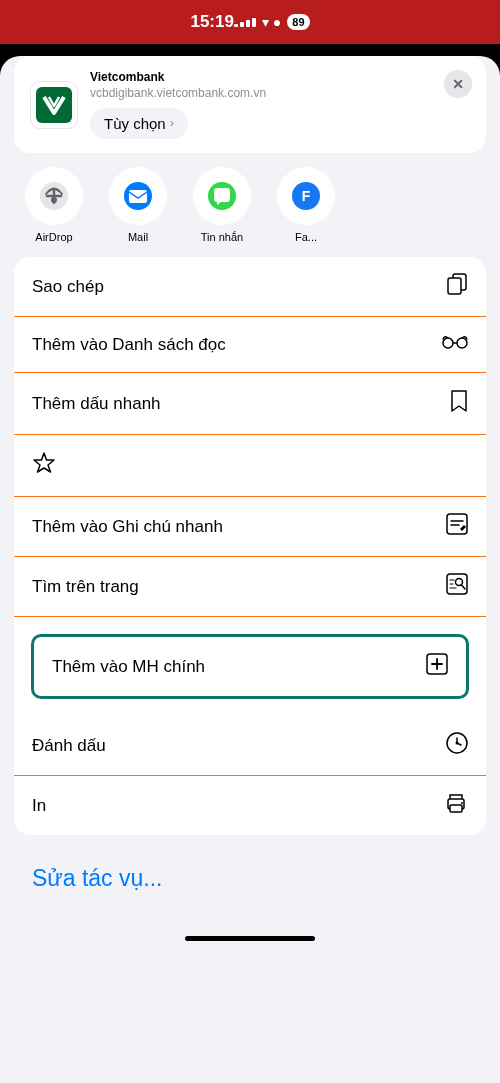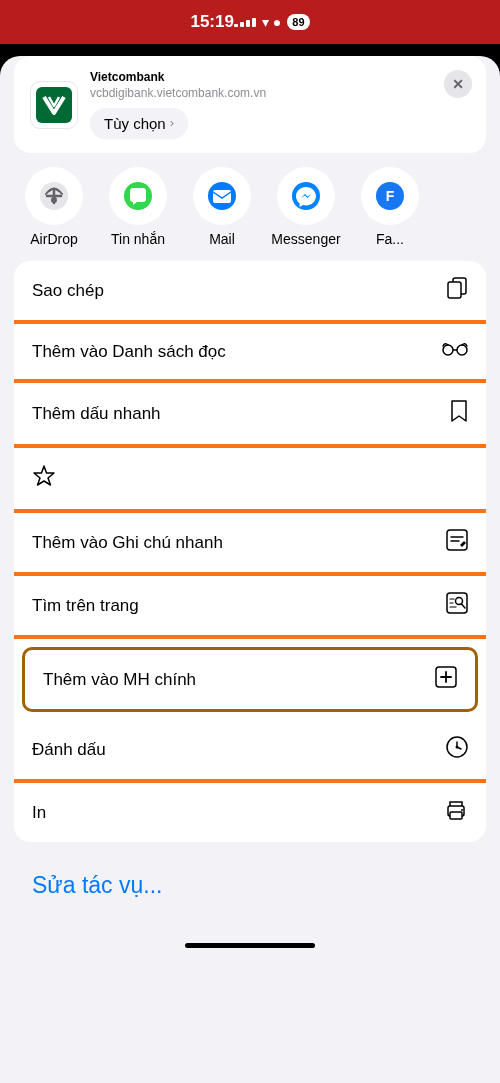--- a/index.html
+++ b/index.html
@@ -144,38 +144,38 @@
       width: 58px;
       height: 58px;
       border-radius: 50%;
       background: #fff;
       display: flex;
       align-items: center;
       justify-content: center;
       font-size: 22px;
     }
     .share-label {
-      font-size: 14px;
+      font-size: 11px;
       color: #000;
       text-align: center;
     }
 
     
     .menu-section {
       margin: 0 14px 10px 14px;
       background: #fff;
       border-radius: 16px;
       overflow: hidden;
     }
     .menu-item {
       display: flex;
       align-items: center;
       justify-content: space-between;
       padding: 16px 18px;
-      border-bottom: 4px solid #f97316;
+      border-bottom: 1px solid #f97316;
       cursor: pointer;
     }
     .menu-item:last-child { border-bottom: none; }
     .menu-item-label {
       font-size: 17px;
       color: #000;
     }
     .menu-item-icon {
       font-size: 20px;
       color: #000;
@@ -250,45 +250,35 @@
           <path d="M10 10 Q15 5 20 10" stroke="#636366" stroke-width="2" fill="none" stroke-linecap="round"></path>
           <path d="M7 13 Q15 3 23 13" stroke="#636366" stroke-width="2" fill="none" stroke-linecap="round"></path>
           <circle cx="15" cy="19" r="3" fill="#636366"></circle>
         </svg>
       </div>
       <span class="share-label">AirDrop</span>
     </div>
     <div class="share-item">
       <div class="share-icon-circle">
         <svg width="30" height="30" viewBox="0 0 30 30">
-          <circle cx="15" cy="15" r="14" fill="#32d74b"></circle>
-          <path d="M7 10 Q7 7 10 7 L20 7 Q23 7 23 10 L23 18 Q23 21 20 21 L14 21 L10 24 L10 21 Q7 21 7 18 Z" fill="#fff"></path>
+          <circle cx="15" cy="15" r="14" fill="#007aff"></circle>
+          <rect x="6" y="9" width="18" height="13" rx="2" fill="#fff"></rect>
+          <path d="M6 11 L15 17 L24 11" stroke="#007aff" stroke-width="1.5" fill="none"></path>
         </svg>
       </div>
-      <span class="share-label">Tin nhắn</span>
+      <span class="share-label">Mail</span>
     </div>
     <div class="share-item">
       <div class="share-icon-circle">
         <svg width="30" height="30" viewBox="0 0 30 30">
-          <circle cx="15" cy="15" r="14" fill="#007aff"></circle>
-          <rect x="6" y="9" width="18" height="13" rx="2" fill="#fff"></rect>
-          <path d="M6 11 L15 17 L24 11" stroke="#007aff" stroke-width="1.5" fill="none"></path>
+          <circle cx="15" cy="15" r="14" fill="#32d74b"></circle>
+          <path d="M7 10 Q7 7 10 7 L20 7 Q23 7 23 10 L23 18 Q23 21 20 21 L14 21 L10 24 L10 21 Q7 21 7 18 Z" fill="#fff"></path>
         </svg>
       </div>
-      <span class="share-label">Mail</span>
-    </div>
-    <div class="share-item">
-      <div class="share-icon-circle">
-        <svg width="30" height="30" viewBox="0 0 30 30">
-          <circle cx="15" cy="15" r="14" fill="#0084ff"></circle>
-          <path d="M15 6 C9.5 6 5 10.1 5 15.2 C5 18.1 6.4 20.7 8.6 22.4 L8.6 26 L12 24.1 C12.9 24.4 13.9 24.5 15 24.5 C20.5 24.5 25 20.4 25 15.3 C25 10.1 20.5 6 15 6 Z" fill="#fff"></path>
-          <path d="M10 17 L14 13 L16.5 15.5 L20.5 13 L16.5 17 L14 14.5 Z" fill="#0084ff"></path>
-        </svg>
-      </div>
-      <span class="share-label">Messenger</span>
+      <span class="share-label">Tin nhắn</span>
     </div>
     <div class="share-item">
       <div class="share-icon-circle">
         <svg width="30" height="30" viewBox="0 0 30 30">
           <circle cx="15" cy="15" r="14" fill="#1877f2"></circle>
           <text x="15" y="20" text-anchor="middle" fill="#fff" font-size="14" font-weight="bold" font-family="Arial">F</text>
         </svg>
       </div>
       <span class="share-label">Fa...</span>
     </div>
@@ -352,21 +342,21 @@
       <span class="menu-item-icon">
         <svg width="22" height="22" viewBox="0 0 22 22" fill="none">
           <rect x="1" y="1" width="20" height="20" rx="3" stroke="#000" stroke-width="1.5"></rect>
           <circle cx="13" cy="9" r="3.5" stroke="#000" stroke-width="1.5"></circle>
           <path d="M15.5 12 L19 16" stroke="#000" stroke-width="1.5" stroke-linecap="round"></path>
           <path d="M4 7 L8 7 M4 11 L7 11 M4 15 L10 15" stroke="#000" stroke-width="1.2" stroke-linecap="round"></path>
         </svg>
       </span>
     </div>
 
-    <div class="menu-item" style="border: 3px solid #a16207; border-radius: 10px; margin: 8px;">
+    <div class="menu-item" style="border: 3px solid #0f766e; border-radius: 10px; margin: 17px;">
       <span class="menu-item-label">Thêm vào MH chính</span>
       <span class="menu-item-icon">
         <svg width="22" height="22" viewBox="0 0 22 22" fill="none">
           <rect x="1" y="1" width="20" height="20" rx="3" stroke="#000" stroke-width="1.5"></rect>
           <path d="M11 6 L11 16 M6 11 L16 11" stroke="#000" stroke-width="1.8" stroke-linecap="round"></path>
         </svg>
       </span>
     </div>
 
     <div class="menu-item">

